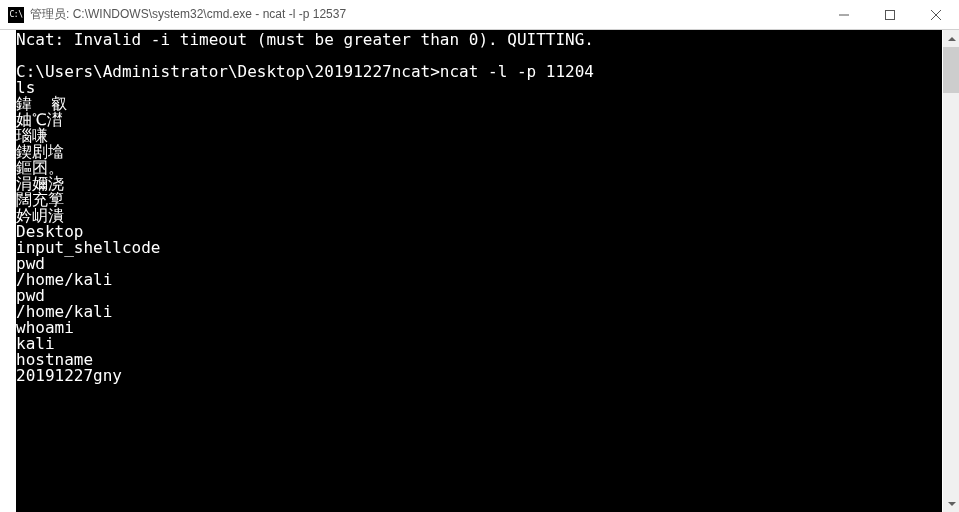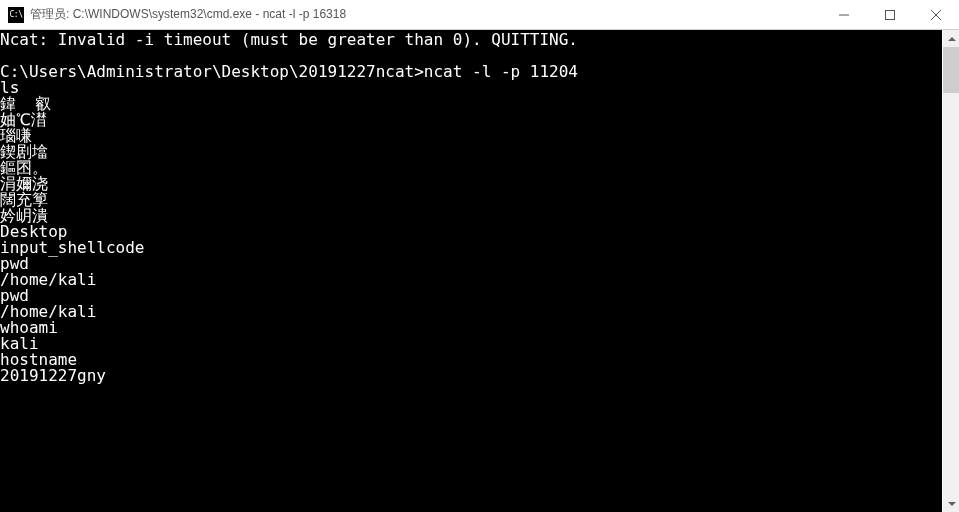--- a/index.html
+++ b/index.html
@@ -52,20 +52,21 @@
       justify-content: center;
       color: #555;
       cursor: pointer;
     }
     .win-btn svg { width: 10px; height: 10px; }
     .terminal-area {
       position: relative;
       height: calc(100% - 30px);
       background: #000;
       display: flex;
+      margin-left: 16px;
     }
     .terminal {
       flex: 1;
       background: #000000;
       color: #ffffff;
       font-family: "NSimSun", "SimSun", "Consolas", monospace;
       font-size: 16px;
       line-height: 16px;
       white-space: pre;
       overflow: hidden;
@@ -110,21 +111,21 @@
       bottom: 0;
     }
   </style>
 </head>
 <body>
 
 <div class="titlebar">
   <div class="titlebar-icon">
     <span class="titlebar-icon-inner">C:\</span>
   </div>
-  <div class="titlebar-text">管理员: C:\WINDOWS\system32\cmd.exe - ncat  -l -p 16318</div>
+  <div class="titlebar-text">管理员: C:\WINDOWS\system32\cmd.exe - ncat  -l -p 12537</div>
   <div class="window-controls">
     <div class="win-btn">
       <svg viewBox="0 0 10 10">
           <line x1="0" y1="5" x2="10" y2="5" stroke="currentColor" stroke-width="1"></line>
         </svg>
     </div>
     <div class="win-btn">
       <svg viewBox="0 0 10 10">
           <rect x="0.5" y="0.5" width="9" height="9" fill="none" stroke="currentColor" stroke-width="1"></rect>
         </svg>

